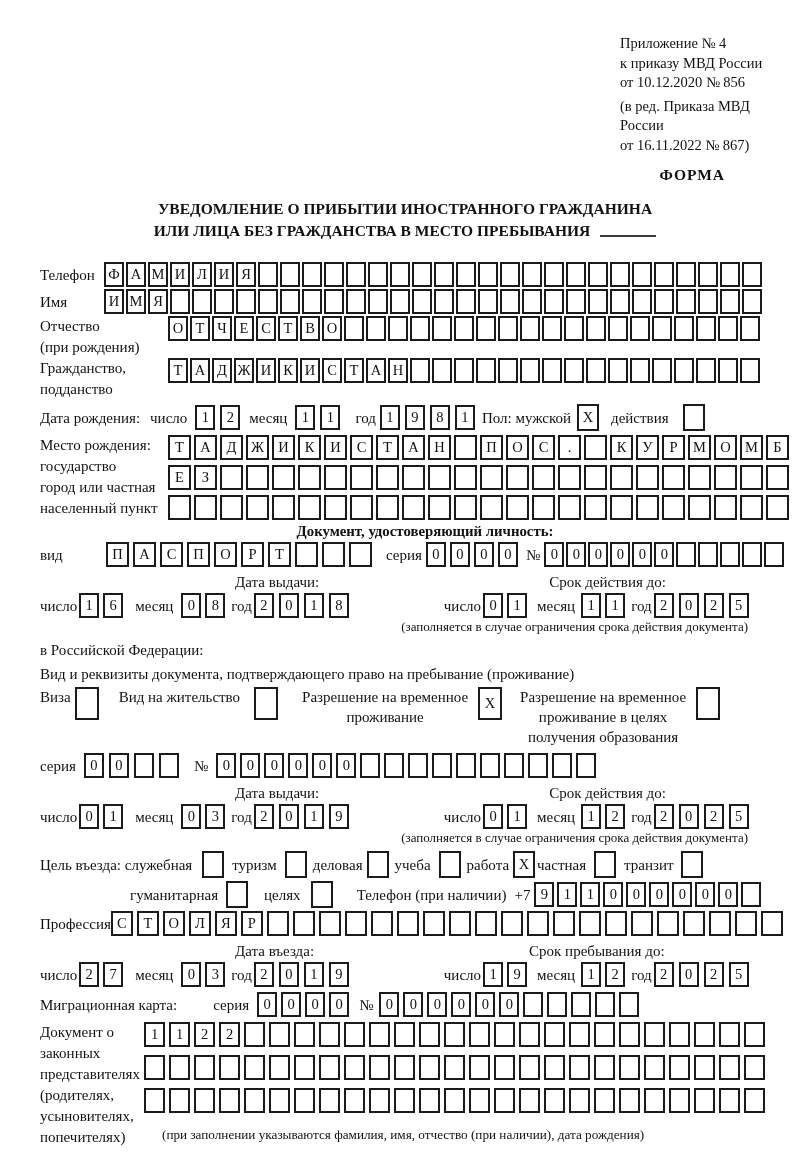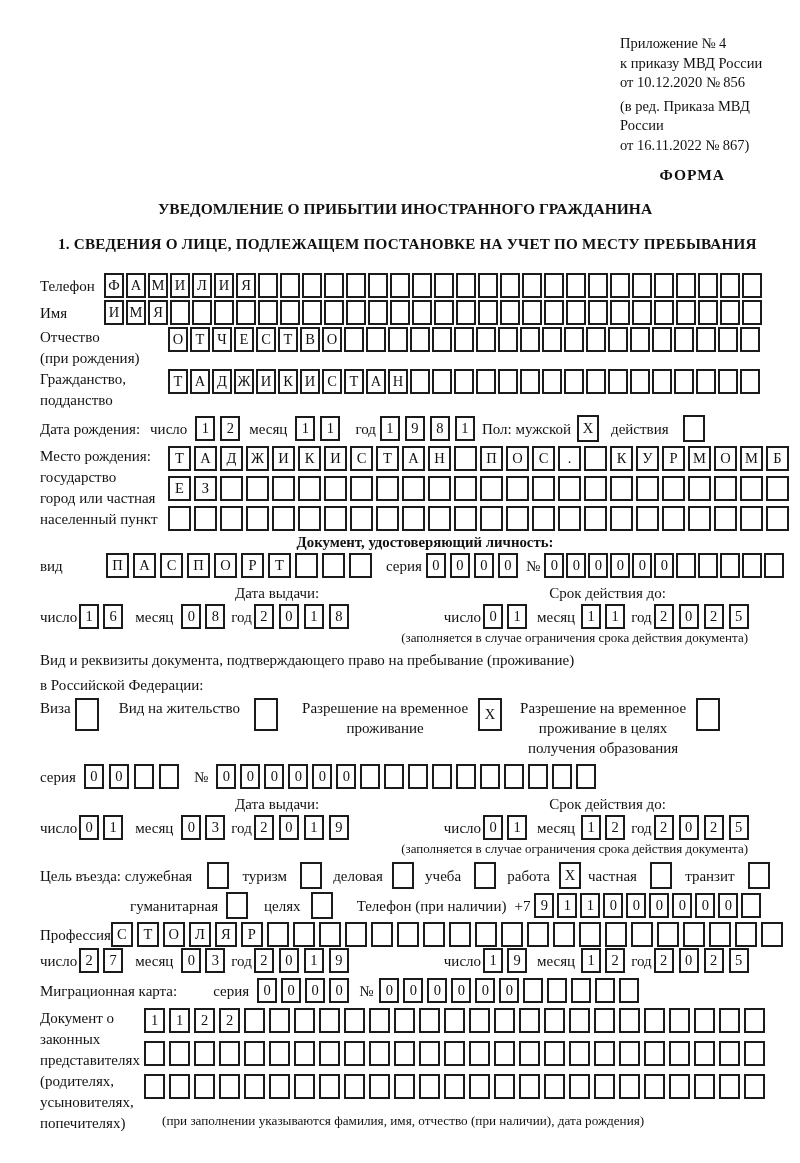--- a/index.html
+++ b/index.html
@@ -48,23 +48,25 @@
     <div>к приказу МВД России</div>
     <div>от 10.12.2020 № 856</div>
     <div class="amend">(в ред. Приказа МВД России</div>
     <div>от 16.11.2022 № 867)</div>
   </div>
 
   <div class="forma">ФОРМА</div>
 
   <div class="title">
     <div>УВЕДОМЛЕНИЕ О ПРИБЫТИИ ИНОСТРАННОГО ГРАЖДАНИНА</div>
+    <div>
+      <span>ИЛИ ЛИЦА БЕЗ ГРАЖДАНСТВА В МЕСТО ПРЕБЫВАНИЯ</span><span class="uline"></span>
+    </div>
   </div>
 
-  <div class="sect">1. СВЕДЕНИЯ О ЛИЦЕ, ПОДЛЕЖАЩЕМ ПОСТАНОВКЕ НА УЧЕТ ПО МЕСТУ ПРЕБЫВАНИЯ</div>
 
   <div id="form-area">
       <div class="line" style="margin-top: 20px;">
         <span class="tlabel" style="min-width: 64px; display: inline-block;">Телефон</span>
         <div class="cellrow">
           <div class="cell" style="width: 20px; margin-right: 2px;">Ф</div>
           <div class="cell" style="width: 20px; margin-right: 2px;">А</div>
           <div class="cell" style="width: 20px; margin-right: 2px;">М</div>
           <div class="cell" style="width: 20px; margin-right: 2px;">И</div>
           <div class="cell" style="width: 20px; margin-right: 2px;">Л</div>
@@ -411,22 +413,22 @@
         <span class="tlabel">год</span>
         <span class="gap" style="width: 2px;"></span>
         <div class="cellrow">
           <div class="cell" style="width: 20px; margin-right: 5px;">2</div>
           <div class="cell" style="width: 20px; margin-right: 5px;">0</div>
           <div class="cell" style="width: 20px; margin-right: 5px;">2</div>
           <div class="cell" style="width: 20px; margin-right: 5px;">5</div>
         </div>
       </div>
       <div class="note-r" style="margin-top: 1px;">(заполняется в случае ограничения срока действия документа)</div>
+      <div class="plain" style="margin-top: 6px;">в Российской Федерации:</div>
       <div class="plain" style="margin-top: 5px;">Вид и реквизиты документа, подтверждающего право на пребывание (проживание)</div>
-      <div class="plain" style="margin-top: 6px;">в Российской Федерации:</div>
       <div class="line ai-start" style="margin-top: 3px;">
         <span class="tlabel">Виза</span>
         <span class="gap" style="width: 4px;"></span>
         <div class="cell box-l" style="width: 24px; margin-right: 0px;"></div>
         <span class="gap" style="width: 20px;"></span>
         <span class="tlabel">Вид на жительство</span>
         <span class="gap" style="width: 14px;"></span>
         <div class="cell box-l" style="width: 24px; margin-right: 0px;"></div>
         <span class="gap" style="width: 24px;"></span>
         <div class="stack">
@@ -519,21 +521,21 @@
         <span class="tlabel">год</span>
         <span class="gap" style="width: 2px;"></span>
         <div class="cellrow">
           <div class="cell" style="width: 20px; margin-right: 5px;">2</div>
           <div class="cell" style="width: 20px; margin-right: 5px;">0</div>
           <div class="cell" style="width: 20px; margin-right: 5px;">2</div>
           <div class="cell" style="width: 20px; margin-right: 5px;">5</div>
         </div>
       </div>
       <div class="note-r" style="margin-top: 1px;">(заполняется в случае ограничения срока действия документа)</div>
-      <div class="line" style="margin-top: 5px; justify-content: space-between;">
+      <div class="line" style="margin-top: 5px;">
         <span class="tlabel">Цель въезда: служебная</span>
         <span class="gap" style="width: 10px;"></span>
         <div class="cell box-m" style="width: 22px; margin-right: 0px;"></div>
         <span class="gap" style="width: 8px;"></span>
         <span class="tlabel">туризм</span>
         <span class="gap" style="width: 8px;"></span>
         <div class="cell box-m" style="width: 22px; margin-right: 0px;"></div>
         <span class="gap" style="width: 6px;"></span>
         <span class="tlabel">деловая</span>
         <span class="gap" style="width: 4px;"></span>
@@ -605,20 +607,24 @@
           <div class="cell" style="width: 22px; margin-right: 4px;"></div>
           <div class="cell" style="width: 22px; margin-right: 4px;"></div>
           <div class="cell" style="width: 22px; margin-right: 4px;"></div>
           <div class="cell" style="width: 22px; margin-right: 4px;"></div>
           <div class="cell" style="width: 22px; margin-right: 4px;"></div>
           <div class="cell" style="width: 22px; margin-right: 4px;"></div>
           <div class="cell" style="width: 22px; margin-right: 4px;"></div>
           <div class="cell" style="width: 22px; margin-right: 4px;"></div>
         </div>
       </div>
+      <div class="line" style="margin-top: 5px;">
+        <span class="tlabel" style="margin-left: 195px;">Дата въезда:</span>
+        <span class="tlabel" style="margin-left: 215px;">Срок пребывания до:</span>
+      </div>
       <div class="line" style="margin-top: 1px;">
         <span class="tlabel">число</span>
         <span class="gap" style="width: 2px;"></span>
         <div class="cellrow">
           <div class="cell" style="width: 20px; margin-right: 4px;">2</div>
           <div class="cell" style="width: 20px; margin-right: 4px;">7</div>
         </div>
         <span class="gap" style="width: 8px;"></span>
         <span class="tlabel">месяц</span>
         <span class="gap" style="width: 8px;"></span>

